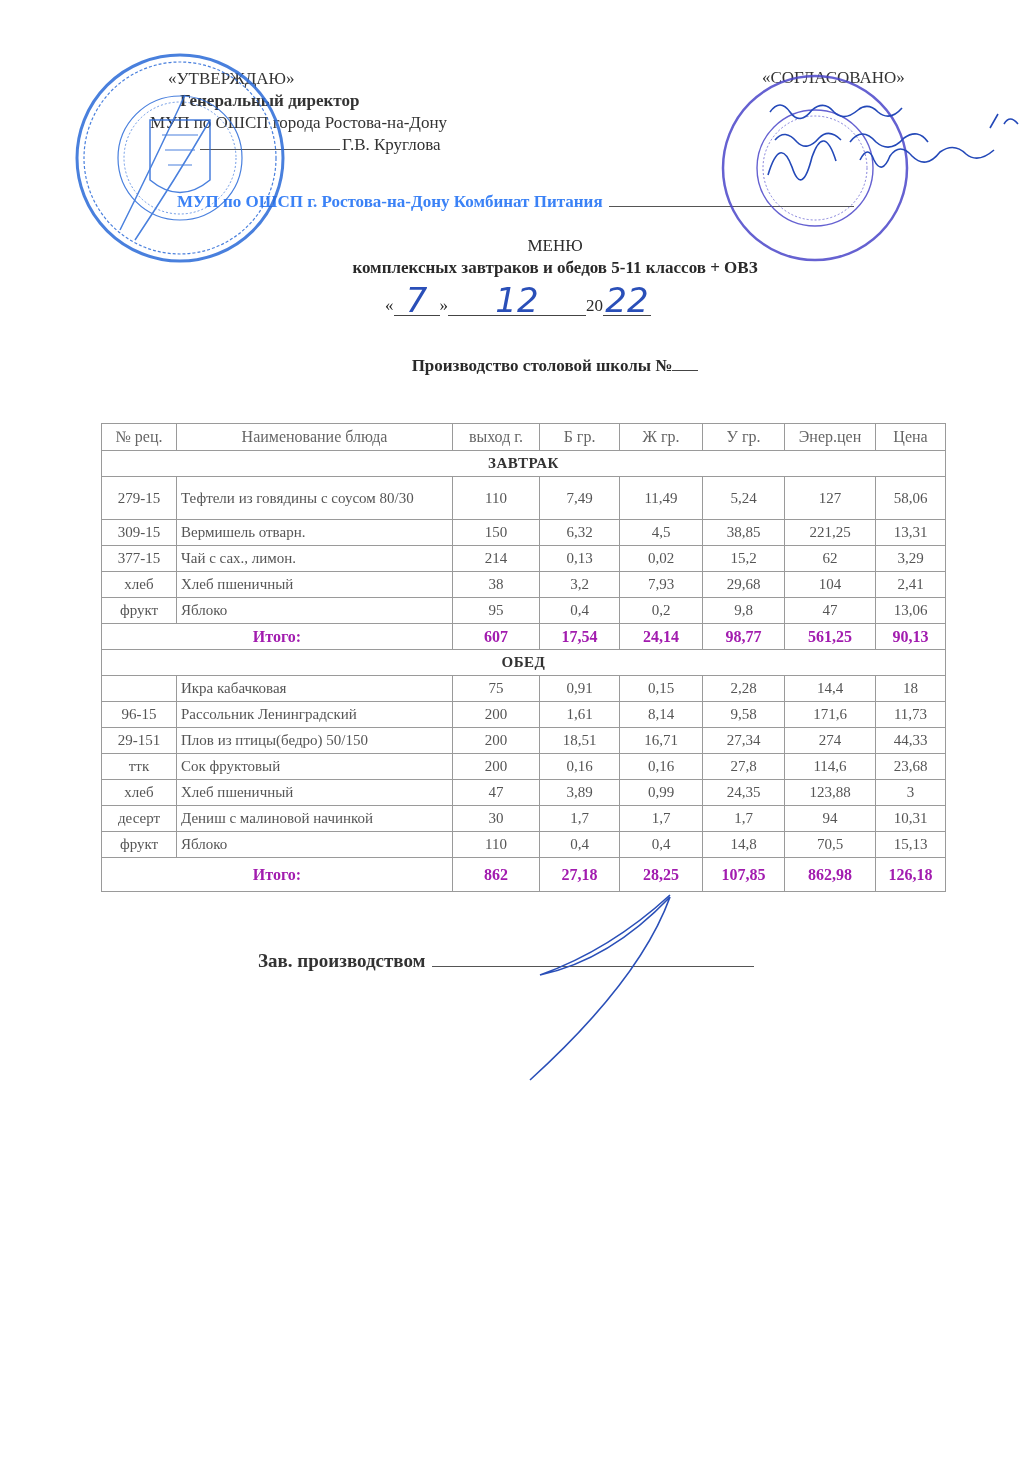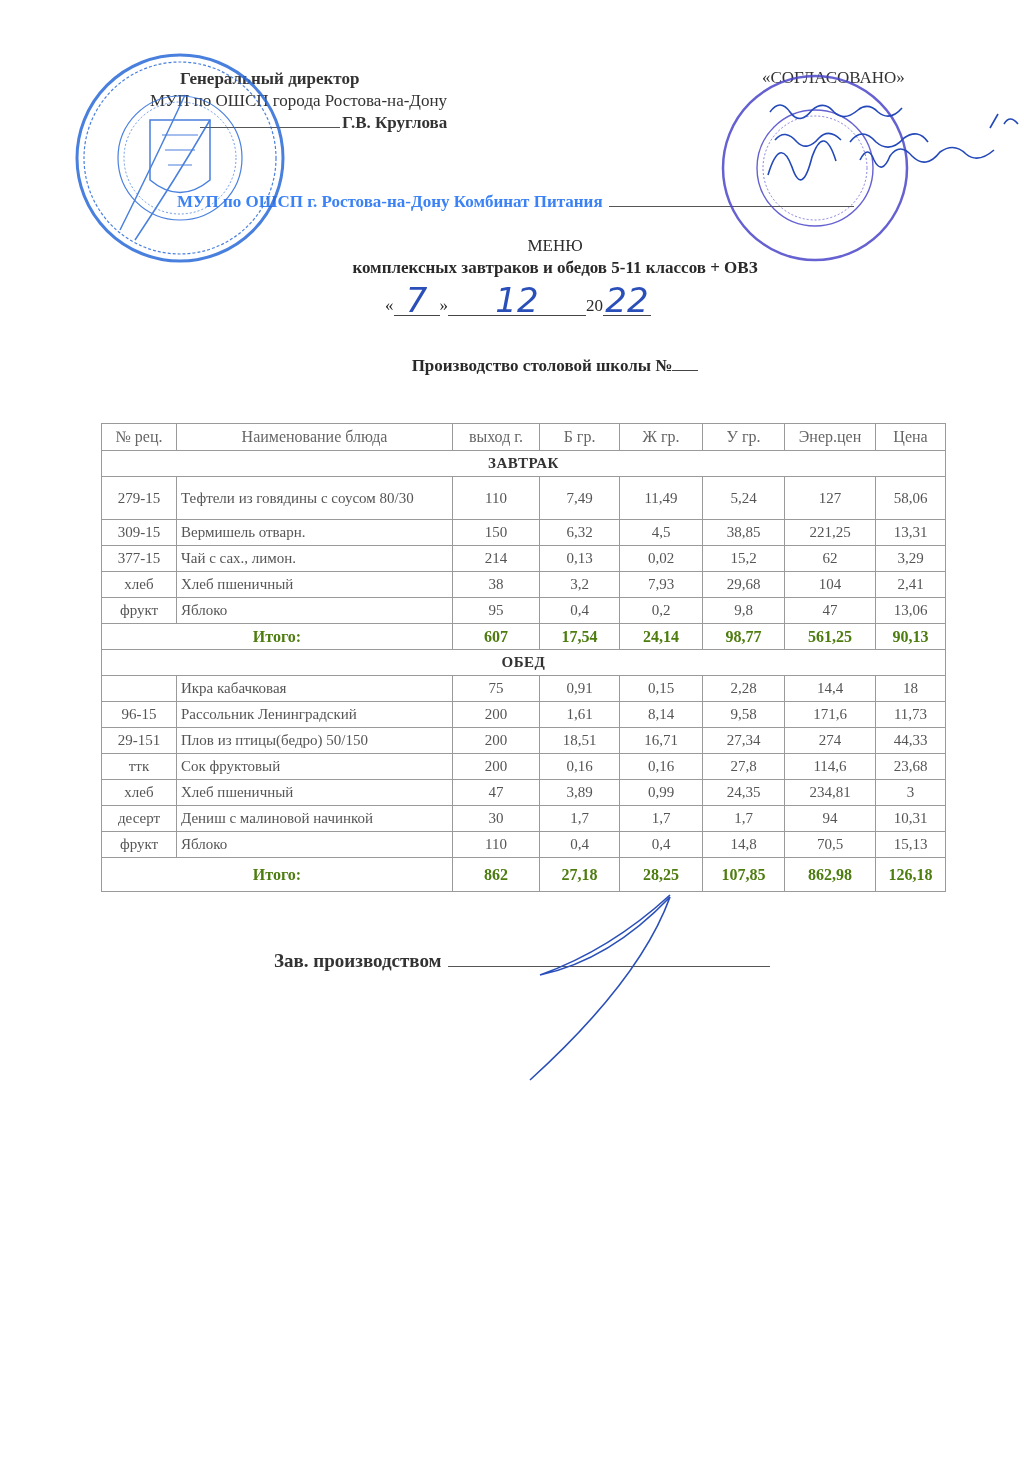--- a/index.html
+++ b/index.html
@@ -6,52 +6,53 @@
   body {
     width: 1024px; height: 1461px; position: relative; overflow: hidden;
     font-family: "Liberation Serif", "DejaVu Serif", serif; color: #2a2a2a;
   }
   .abs { position: absolute; }
   .approve { left: 160px; top: 68px; font-size: 17px; line-height: 22px; color: #333; }
   .approve .line { white-space: nowrap; }
   .approve .l1 { margin-left: 8px; }
   .approve .l2 { margin-left: 20px; font-weight: bold; }
   .approve .l3 { margin-left: -10px; }
-  .approve .l4 { margin-left: 40px; font-weight: bold; }
+  .approve .l4 { margin-left: 40px; }
   .approve .sigline { display: inline-block; width: 140px; border-bottom: 1px solid #555; vertical-align: baseline; margin-right: 2px; }
   .agreed { left: 762px; top: 68px; font-size: 17px; color: #333; white-space: nowrap; }
   .org { left: 177px; top: 192px; font-size: 17px; font-weight: bold; white-space: nowrap; color: #3b82f6; text-align: center; }
   .org .blank { display: inline-block; width: 245px; border-bottom: 1px solid #555; margin-left: 6px; vertical-align: baseline; }
   .title { left: 0; width: 1110px; top: 236px; text-align: center; font-size: 17px; }
   .subtitle { left: 0; width: 1110px; top: 258px; text-align: center; font-size: 17px; font-weight: bold; white-space: nowrap; }
   .dateline { left: 385px; top: 295px; font-size: 17px; white-space: nowrap; }
   .dateline .u { display: inline-block; border-bottom: 1px solid #444; text-align: center; position: relative; height: 20px; vertical-align: bottom; }
   .dateline .hand { font-family: "DejaVu Sans", sans-serif; font-style: italic; color: #2a4fb8; font-size: 34px; position: absolute; left: 0; right: 0; bottom: -2px; line-height: 34px; }
   .prod { left: 0; width: 1110px; top: 356px; text-align: center; font-size: 17px; font-weight: bold; white-space: nowrap; }
   .prod .blank { display: inline-block; width: 26px; border-bottom: 1px solid #444; }
 
   table.menu { position: absolute; left: 101px; top: 423px; border-collapse: collapse; table-layout: fixed; width: 844px; font-size: 15px; color: #555; }
   table.menu td, table.menu th { border: 1px solid #9a9a9a; padding: 0 4px; text-align: center; font-weight: normal; overflow: hidden; white-space: nowrap; }
   table.menu th { height: 26px; color: #666; font-size: 16px; }
   table.menu td.name { text-align: left; white-space: normal; line-height: 19px; }
   table.menu tr { height: 26px; }
   table.menu tr.tall { height: 43px; }
   table.menu tr.section td { font-weight: bold; color: #333; letter-spacing: 0.5px; }
-  table.menu tr.total td { font-weight: bold; color: #4d7c0f; font-size: 16px; }
+  table.menu tr.total td { font-weight: bold; color: #a21caf; font-size: 16px; }
   table.menu tr.total.last { height: 34px; }
 
-  .sign { left: 274px; top: 950px; font-size: 19px; font-weight: bold; color: #333; white-space: nowrap; }
+  .sign { left: 258px; top: 950px; font-size: 19px; font-weight: bold; color: #333; white-space: nowrap; }
   .sign .blank { display: inline-block; width: 322px; border-bottom: 1px solid #555; margin-left: 6px; }
 
   svg.overlay { position: absolute; left: 0; top: 0; pointer-events: none; }
 </style>
 </head>
 <body>
 
 <div class="abs approve">
+  <div class="line l1">«УТВЕРЖДАЮ»</div>
   <div class="line l2">Генеральный директор</div>
   <div class="line l3">МУП по ОШСП города Ростова-на-Дону</div>
   <div class="line l4"><span class="sigline"></span><span>Г.В. Круглова</span></div>
 </div>
 
 <div class="abs agreed">«СОГЛАСОВАНО»</div>
 
 <div class="abs org"><span>МУП по ОШСП г. Ростова-на-Дону Комбинат Питания</span><span class="blank"></span></div>
 
 <div class="abs title">МЕНЮ</div>
@@ -195,21 +196,21 @@
       <td>114,6</td>
       <td>23,68</td>
     </tr>
     <tr>
       <td>хлеб</td>
       <td class="name">Хлеб пшеничный</td>
       <td>47</td>
       <td>3,89</td>
       <td>0,99</td>
       <td>24,35</td>
-      <td>234,81</td>
+      <td>123,88</td>
       <td>3</td>
     </tr>
     <tr>
       <td>десерт</td>
       <td class="name">Дениш с малиновой  начинкой</td>
       <td>30</td>
       <td>1,7</td>
       <td>1,7</td>
       <td>1,7</td>
       <td>94</td>

